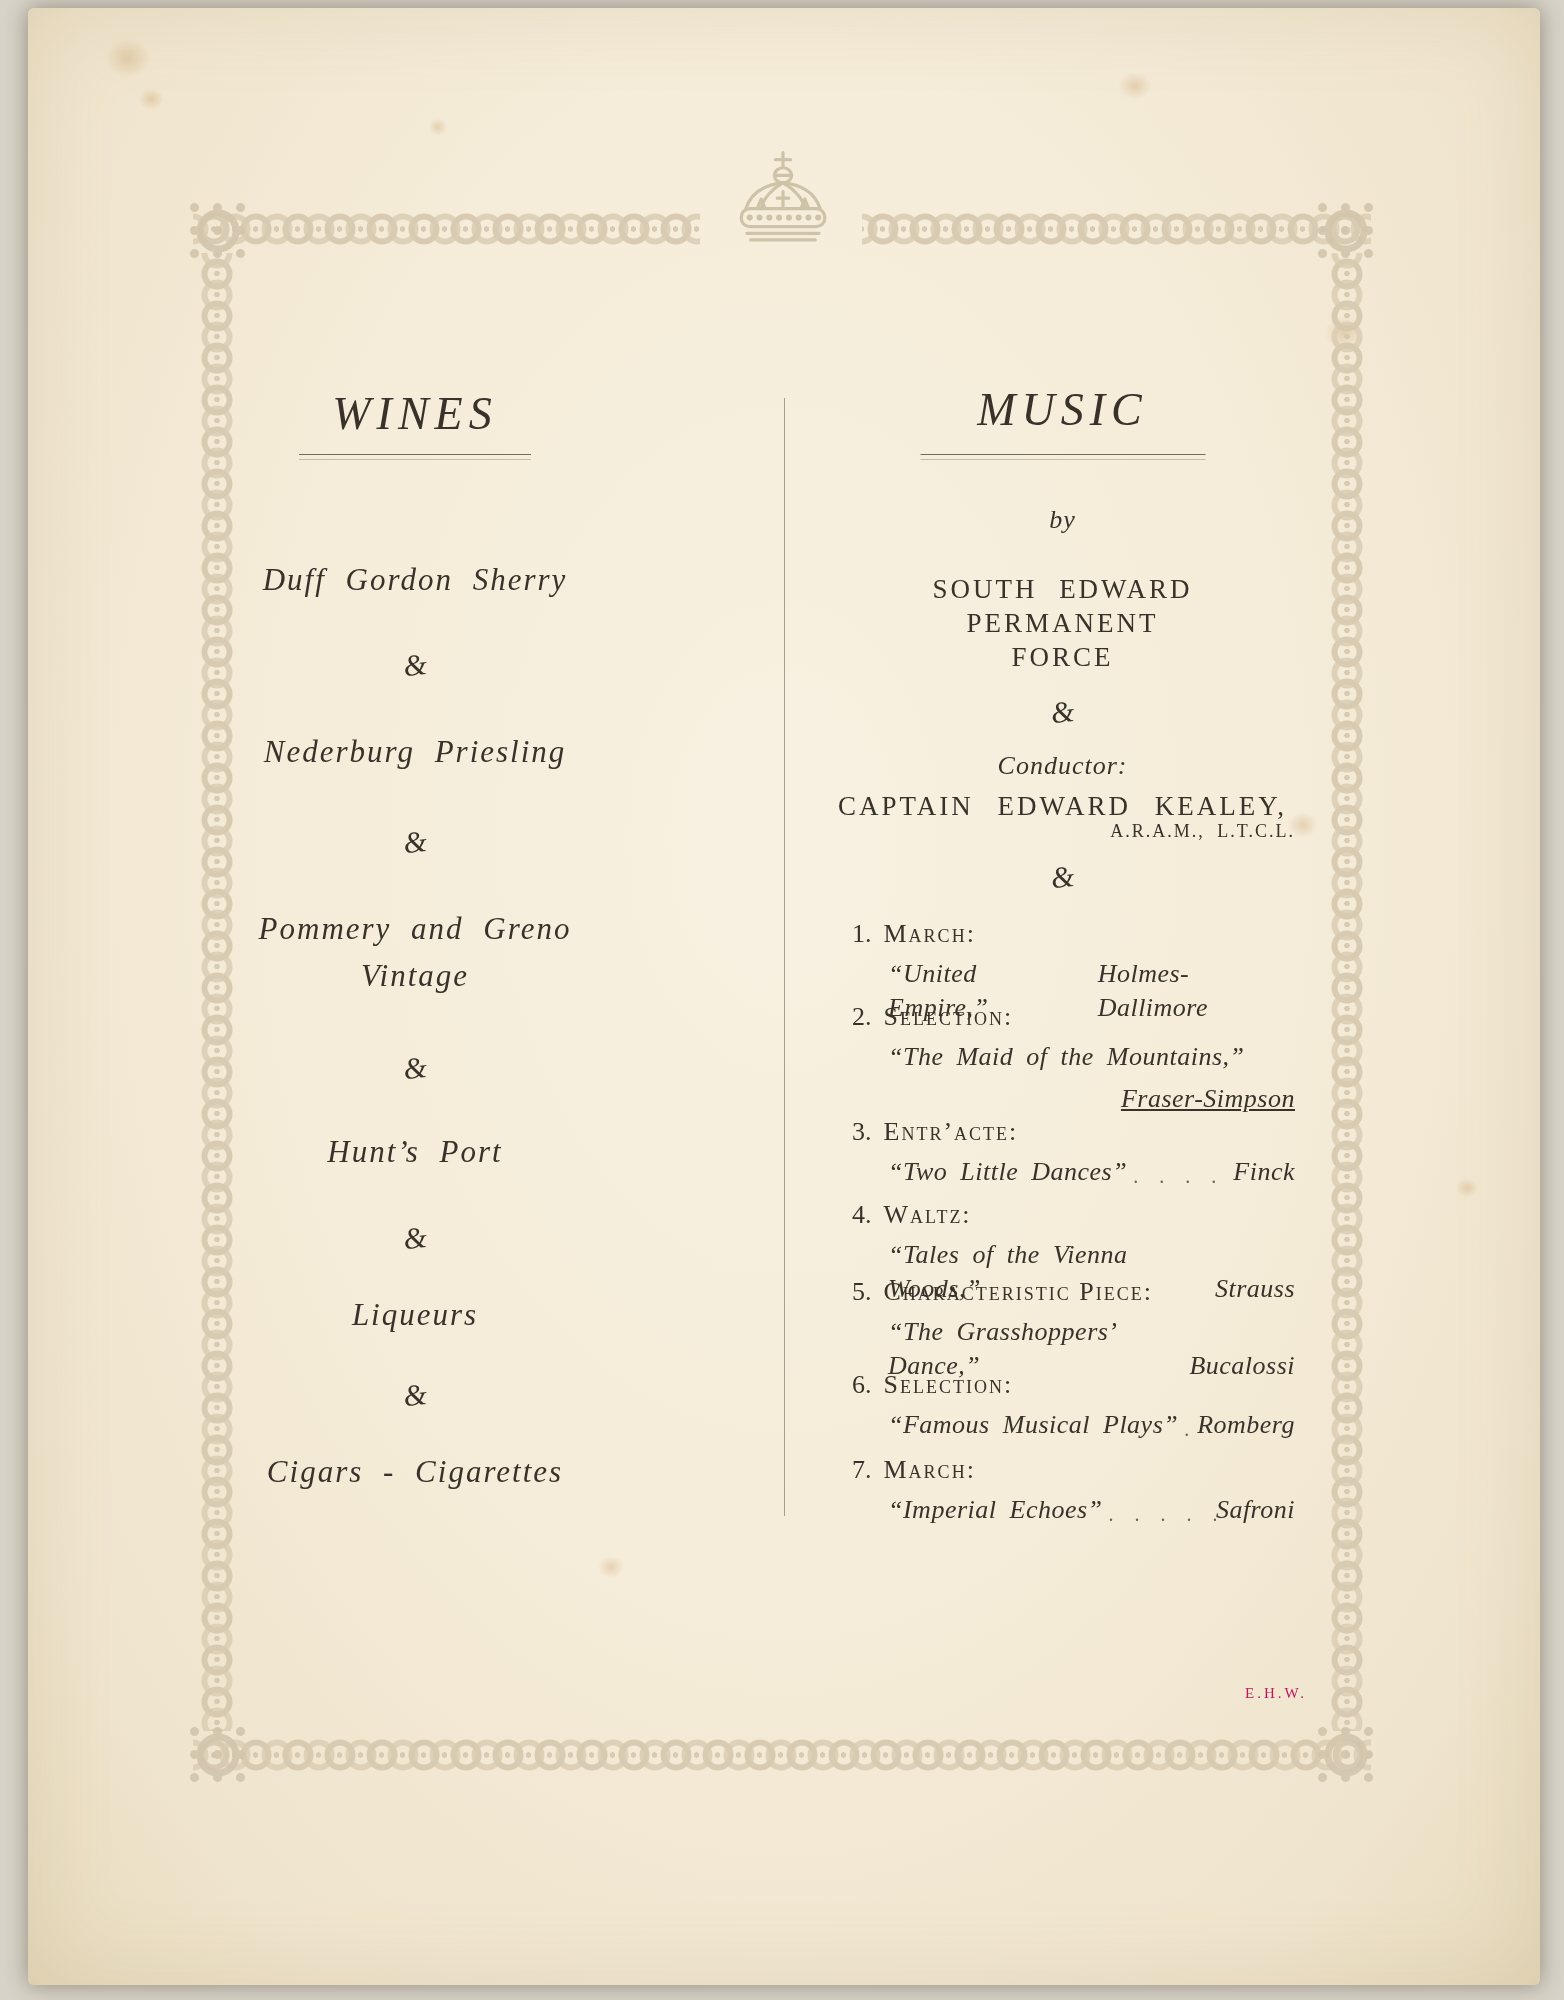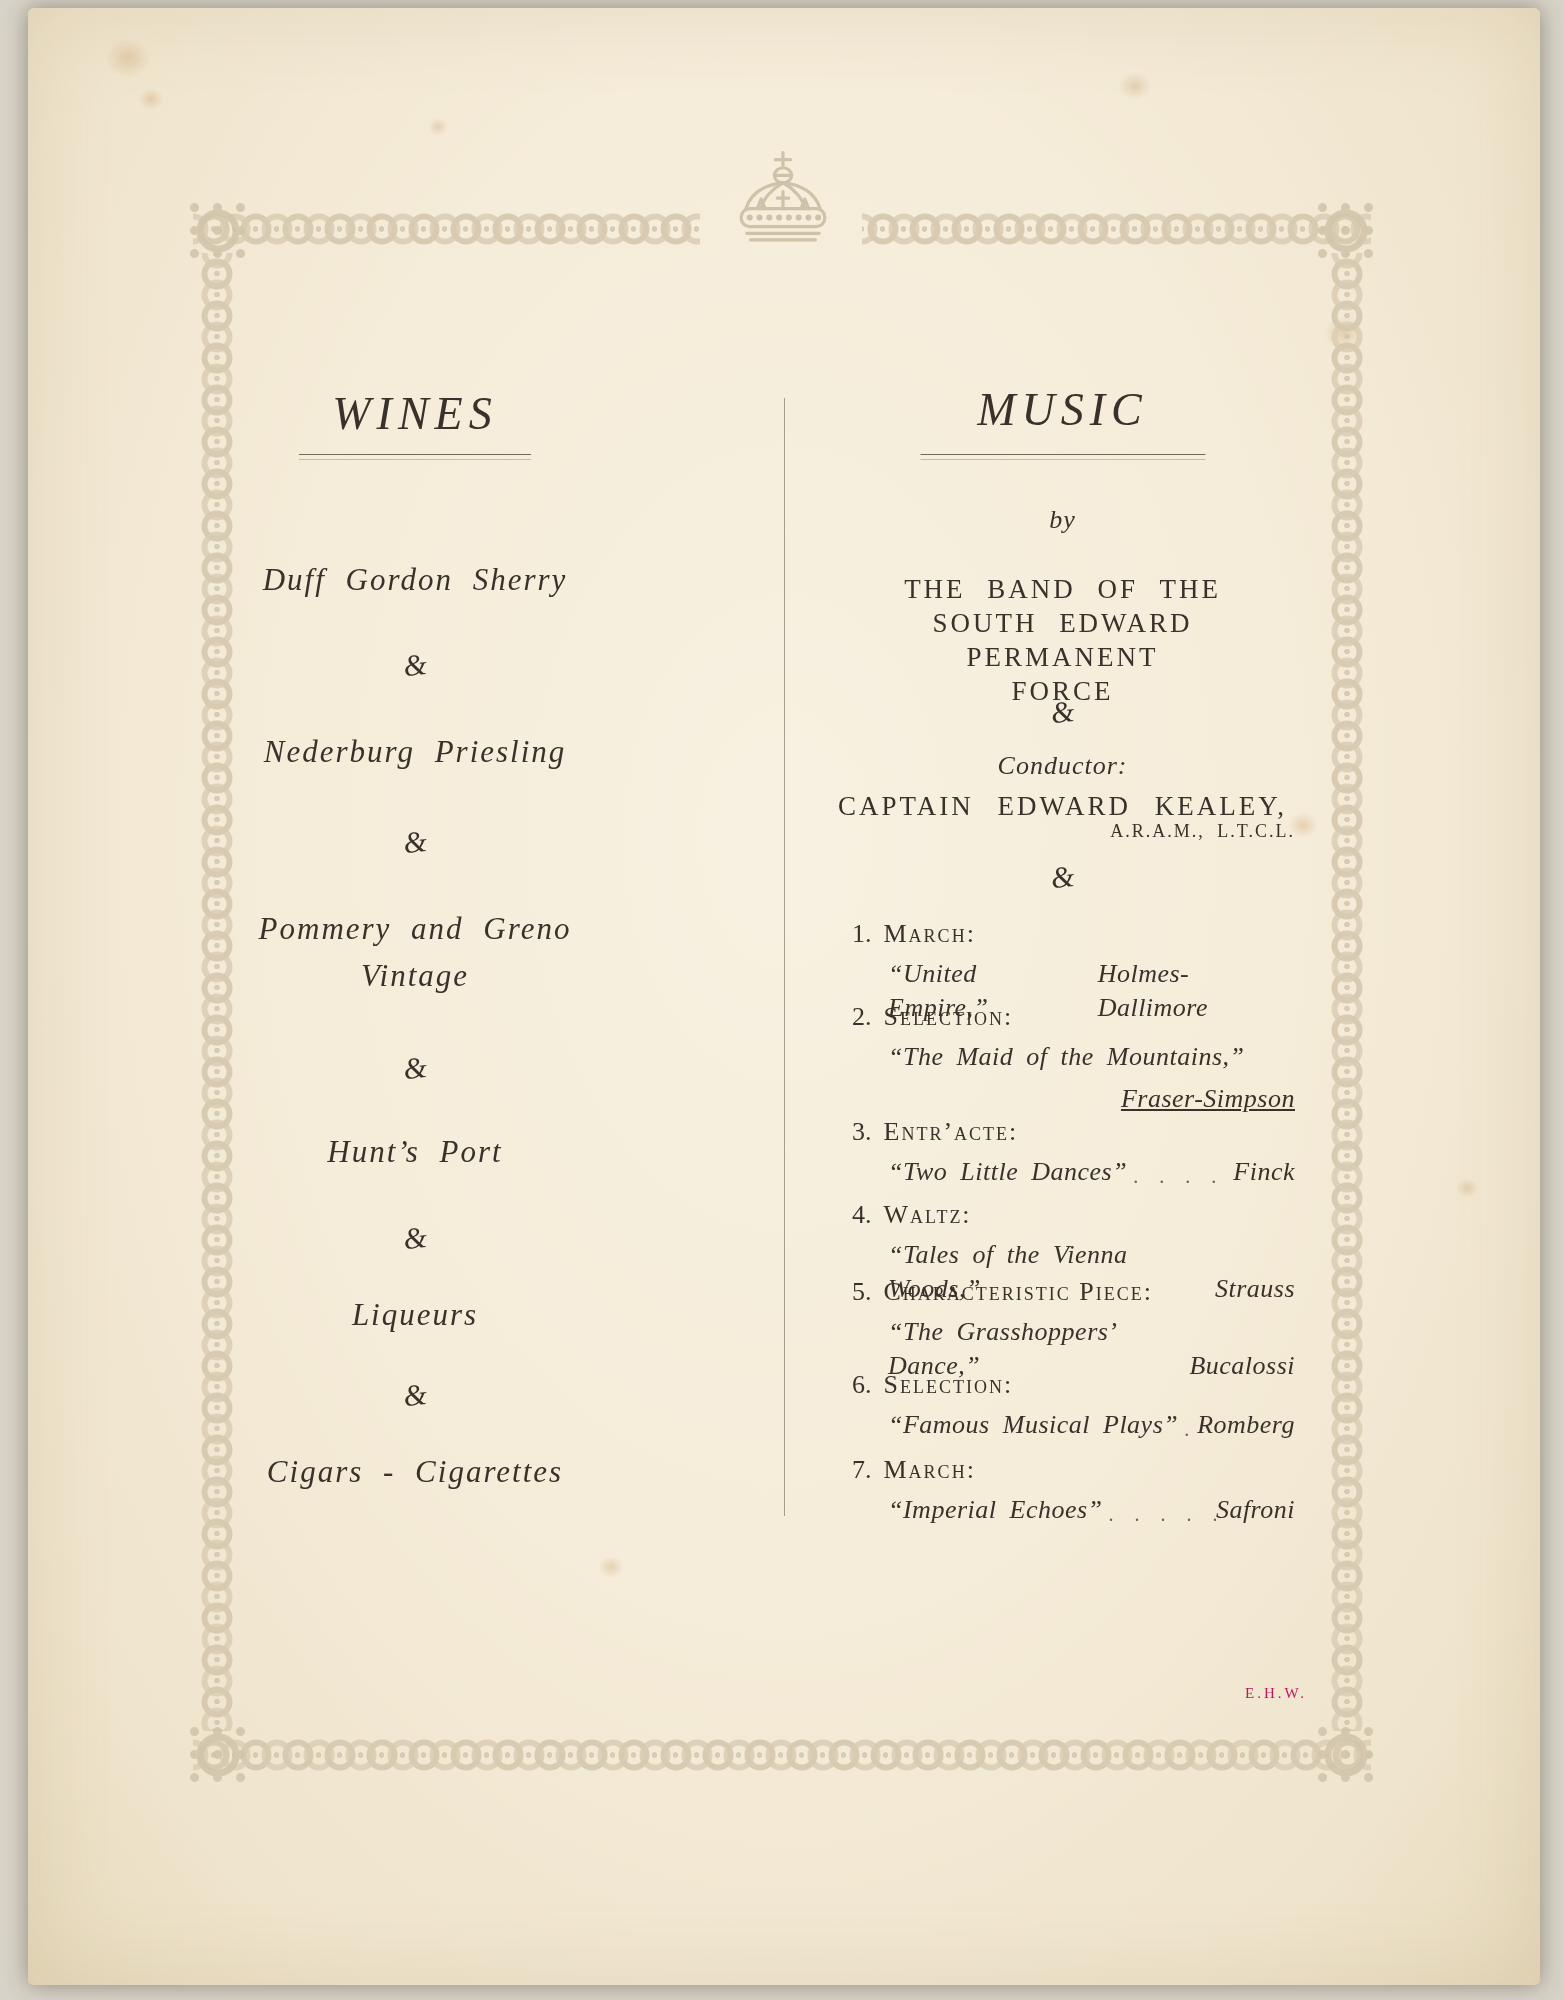--- a/index.html
+++ b/index.html
@@ -137,21 +137,20 @@
     <div class="abs wine-item" style="top:1449px;">Cigars - Cigarettes</div>
   </div>
 
   <div class="col music-col">
     <div class="abs col-title" style="top:384px;">MUSIC</div>
     <div class="rule" style="top:454px;width:285px;"></div>
 
     <div class="abs byline" style="top:504px;">by</div>
 
     <div class="abs band-name" style="top:572px;">
-      <div>THE BAND OF THE</div>
       <div>SOUTH EDWARD PERMANENT</div>
       <div>FORCE</div>
     </div>
 
     <div class="abs flourish" style="top:697px;">&amp;</div>
 
     <div class="abs conductor-label" style="top:750px;">Conductor:</div>
     <div class="abs conductor-name" style="top:790px;">CAPTAIN EDWARD KEALEY,</div>
     <div class="abs creds" style="top:821px;text-align:right;">A.R.A.M., L.T.C.L.</div>
 

